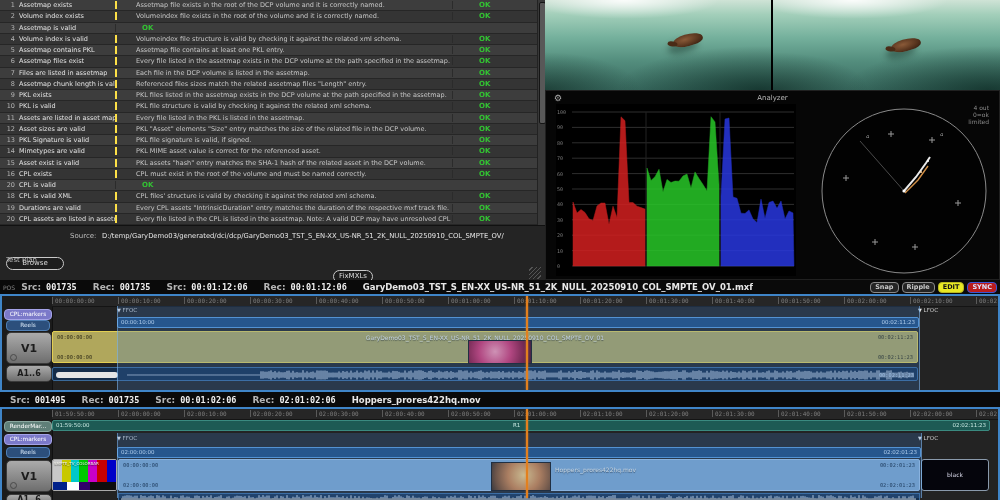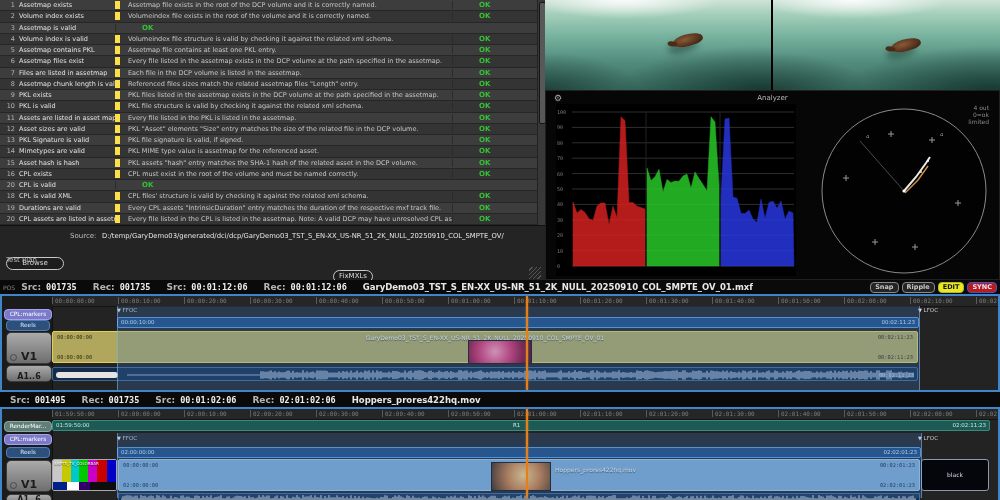--- a/index.html
+++ b/index.html
@@ -6,21 +6,21 @@
   #root{position:relative;width:1000px;height:500px;background:#141414;overflow:hidden;
         font-family:"DejaVu Sans",sans-serif;}
   .a{position:absolute;}
 
   
   #vtable{position:absolute;left:0;top:0;width:537px;height:225px;background:#2c2c2c;overflow:hidden;}
   .vrow{height:10.25px;display:flex;align-items:center;background:#3d3d3d;border-bottom:1px solid #262626;}
   .vrow:nth-child(even){background:#343434;}
   .c-num{flex:none;width:15px;text-align:right;font-size:6.5px;color:#b5b5b5;padding-right:4px;}
   .c-name{flex:none;width:96px;font-size:6.5px;color:#e2e2e2;white-space:nowrap;overflow:hidden;}
-  .c-desc{flex:1;font-size:6.5px;color:#c6c6c6;white-space:nowrap;overflow:hidden;border-left:5px solid #fde047;padding-left:8px;}
+  .c-desc{flex:1;font-size:6.5px;color:#c6c6c6;white-space:nowrap;overflow:hidden;border-left:2px solid #fde047;padding-left:19px;}
   .c-ok{flex:none;width:58px;font-size:7px;font-weight:bold;color:#33c233;padding-left:26px;border-left:1px solid #2b2b2b;}
   #vscroll{position:absolute;left:537px;top:0;width:8px;height:225px;background:#383838;border-left:1px solid #222;}
   #vscroll .thumb{position:absolute;left:1px;top:2px;width:5px;height:120px;background:#585858;border-radius:2px;}
 
   
   #vcontrols{position:absolute;left:0;top:225px;width:545px;height:56px;background:#242424;border-top:1px solid #111;}
   .rbtn{position:absolute;border:1px solid #c9c9c9;border-radius:8px;background:#1d1d1d;color:#ddd;
         font-size:7px;text-align:center;line-height:11px;height:11px;margin-top:27px;}
   .rbtn.dim{border-color:#7a7a7a;color:#9a9a9a;}
   .rbtn.start{border:2px solid #38b8d8;color:#d8f4fb;line-height:10px;}
@@ -73,21 +73,21 @@
         font-family:"DejaVu Sans Mono",monospace;white-space:nowrap;}
   .marker{position:absolute;font-size:5.5px;color:#cfcfcf;white-space:nowrap;}
   .marker i{font-style:normal;font-size:5px;color:#e8e8e8;}
   .pill{position:absolute;left:2px;width:46px;height:9px;border-radius:4px;font-size:5.8px;line-height:9px;
         text-align:center;color:#fff;overflow:hidden;white-space:nowrap;}
   .pill.purple{background:#7b79c9;border:1px solid #a5a3e8;}
   .pill.blue{background:#2c4f7c;border:1px solid #4f7fb5;color:#d8e8f8;}
   .pill.teal{background:#5f7f78;border:1px solid #8aa89f;}
   .trackbtn{position:absolute;left:4px;width:44px;background:linear-gradient(180deg,#ababab,#6e6e6e);
             border:1px solid #3a3a3a;border-radius:5px;color:#1c1c1c;font-weight:bold;
-            display:flex;align-items:flex-end;justify-content:center;}
+            display:flex;align-items:center;justify-content:center;}
   .trackbtn .lock{position:absolute;left:3px;bottom:2px;width:5px;height:5px;border:1px solid #4a4a4a;border-radius:50%;}
   .bar{position:absolute;border-radius:2px;font-size:5.5px;line-height:9px;}
   .bar .l{position:absolute;left:3px;top:0;}
   .bar .r{position:absolute;right:3px;top:0;}
   .bar.reels{background:#1d4a7a;border:1px solid #5a9ad8;color:#cfe3f5;height:9px;}
   .bar.render{background:#1d5a54;border:1px solid #3a8a80;color:#c8e8e2;height:9px;}
   .clip{position:absolute;box-sizing:border-box;font-size:5.5px;}
   .tc{position:absolute;font-family:"DejaVu Sans Mono",monospace;font-size:5.3px;}
   .overlay{position:absolute;background:rgba(64,124,196,.26);border-left:1px solid rgba(130,185,240,.55);
            border-right:1px solid rgba(130,185,240,.55);}
@@ -174,26 +174,26 @@
       </div>
       <div class="vrow">
         <span class="c-num">13</span>
         <span class="c-name">PKL Signature is valid</span>
         <span class="c-desc">PKL file signature is valid, if signed.</span>
         <span class="c-ok">OK</span>
       </div>
       <div class="vrow">
         <span class="c-num">14</span>
         <span class="c-name">Mimetypes are valid</span>
-        <span class="c-desc">PKL MIME type value is assetmap for the referenced asset.</span>
+        <span class="c-desc">PKL MIME asset value is correct for the referenced asset.</span>
         <span class="c-ok">OK</span>
       </div>
       <div class="vrow">
         <span class="c-num">15</span>
-        <span class="c-name">Asset hash is hash</span>
+        <span class="c-name">Asset exist is valid</span>
         <span class="c-desc">PKL assets "hash" entry matches the SHA-1 hash of the related asset in the DCP volume.</span>
         <span class="c-ok">OK</span>
       </div>
       <div class="vrow">
         <span class="c-num">16</span>
         <span class="c-name">CPL exists</span>
         <span class="c-desc">CPL must exist in the root of the volume and must be named correctly.</span>
         <span class="c-ok">OK</span>
       </div>
       <div class="vrow">

